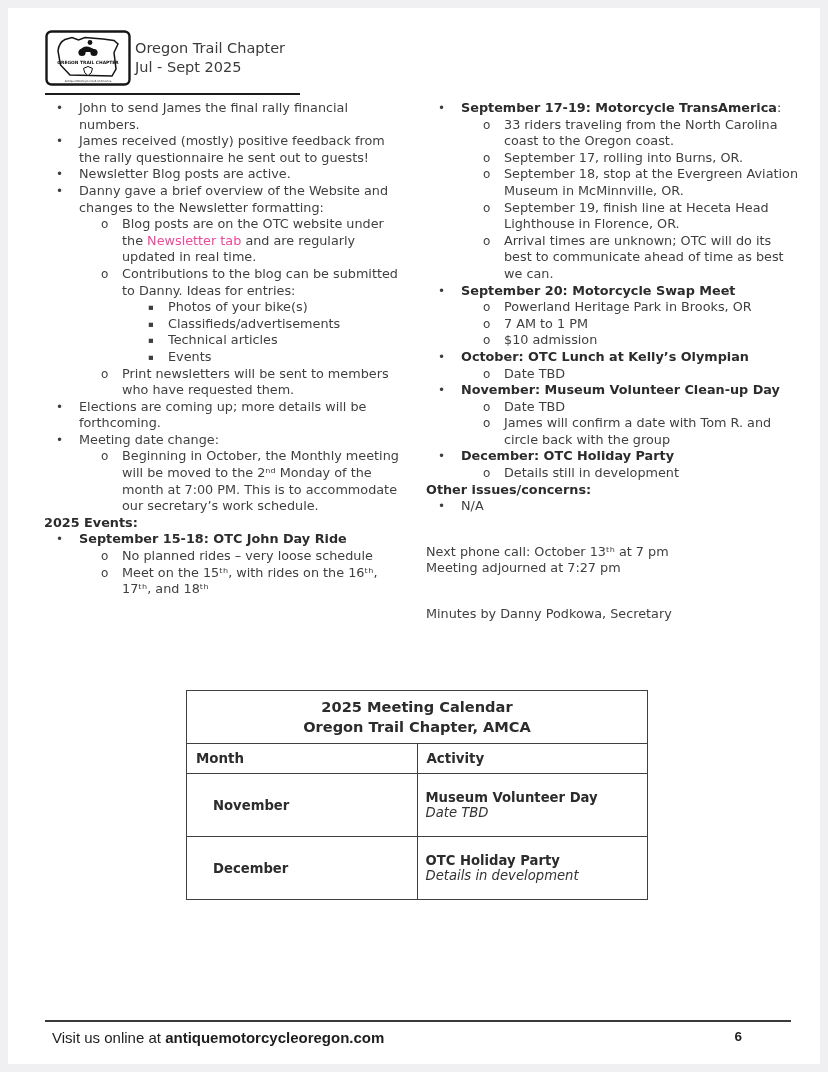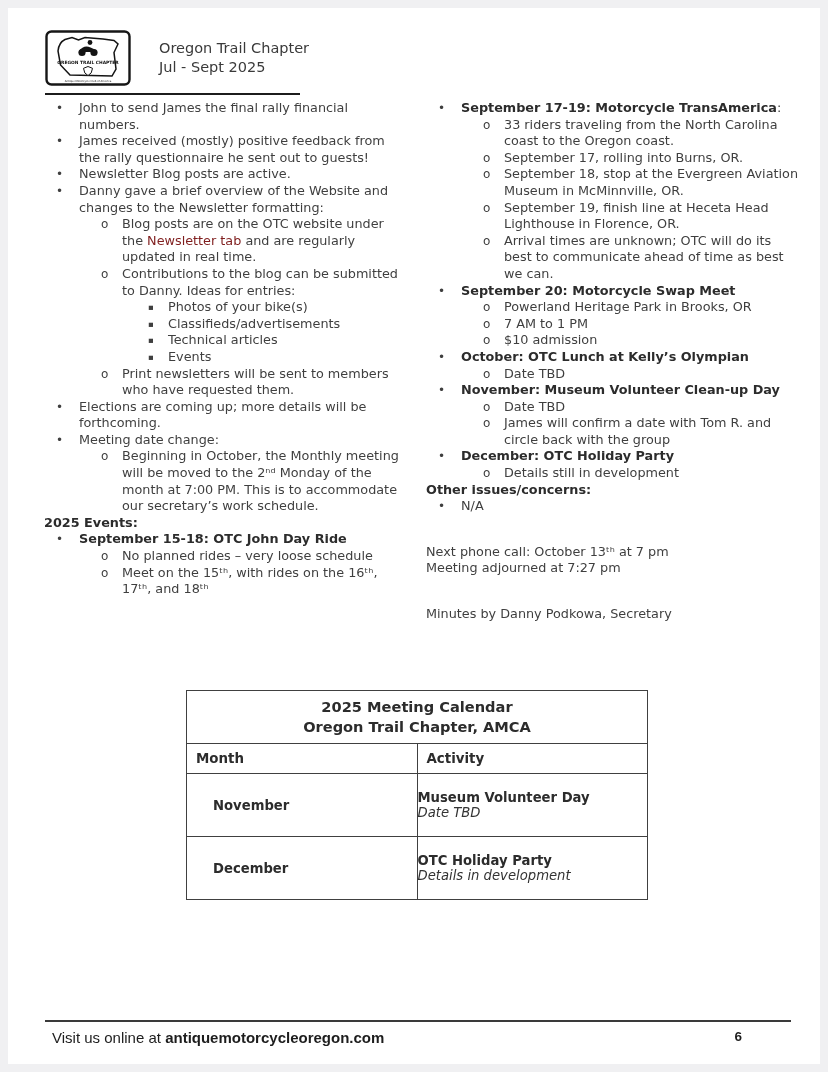--- a/index.html
+++ b/index.html
@@ -8,21 +8,21 @@
     background:#f0f0f2;
     position:relative;
     font-family:"DejaVu Sans",sans-serif;
     overflow:hidden;
   }
   .page{
     position:absolute;left:8px;top:8px;width:812px;height:1056px;
     background:#ffffff;
   }
   
-  .header{position:absolute;left:37px;top:22px;display:flex;align-items:center;gap:28px;}
+  .header{position:absolute;left:37px;top:22px;display:flex;align-items:center;gap:4px;}
   .logo{width:86px;height:56px;}
   .title-block{font-size:14.5px;line-height:19px;color:#3a3a3a;}
   .hr-header{position:absolute;left:37px;top:85px;width:255px;height:2px;background:#1c1c1c;}
 
   
   .col{position:absolute;top:92px;font-size:12.8px;line-height:16.6px;color:#3f3f3f;}
   .col.left{left:36px;width:362px;}
   .col.right{left:418px;width:372px;}
   .li{display:flex;align-items:flex-start;}
   .li .mk{flex:0 0 23px;}
@@ -30,35 +30,35 @@
   .l1{padding-left:12px;}
   .l1 .mk{flex-basis:23px;font-size:12px;}
   .l2{padding-left:57px;}
   .l2 .mk{flex-basis:21px;font-size:12px;}
   .l3{padding-left:104px;}
   .l3 .mk{flex-basis:20px;font-size:8.5px;line-height:16.6px;}
   .bold{font-weight:bold;color:#2c2c2c;}
   .heading{font-weight:bold;color:#2c2c2c;}
   .para{}
   .mt{margin-top:29px;}
-  a.doclink{color:#7f1d1d;text-decoration:none;cursor:pointer;}
+  a.doclink{color:#ec4899;text-decoration:none;cursor:pointer;}
 
   
   .calendar{
     position:absolute;left:178px;top:682px;width:462px;
     border-collapse:collapse;font-size:13.2px;color:#2c2c2c;
     table-layout:fixed;
     border-radius:22px;
   }
   .calendar td,.calendar th{border:1px solid #404040;vertical-align:middle;}
   .cal-title{height:50px;text-align:center;font-weight:bold;font-size:14.6px;line-height:20px;}
   .cal-colhead{height:29px;text-align:left;font-weight:bold;padding:0 0 0 9px;font-size:13.4px;}
   .col-month{width:130px;margin-left:35px;}
   .cal-month{height:60px;padding-left:26px;font-weight:bold;}
-  .cal-activity{padding-left:0;margin-left:32px;}
+  .cal-activity{padding-left:8px;margin-left:32px;}
   .cal-act-name{font-weight:bold;}
   .cal-act-note{font-style:italic;font-weight:normal;color:#333;}
 
   
   .footer-rule{position:absolute;left:37px;top:1012px;width:746px;height:2px;background:#3a3a3a;}
   .footer-text{
     position:absolute;left:44px;top:1021px;
     font-family:"Liberation Sans",sans-serif;font-size:15px;color:#1d1d1d;
   }
   .footer-text .b{font-weight:bold;}

